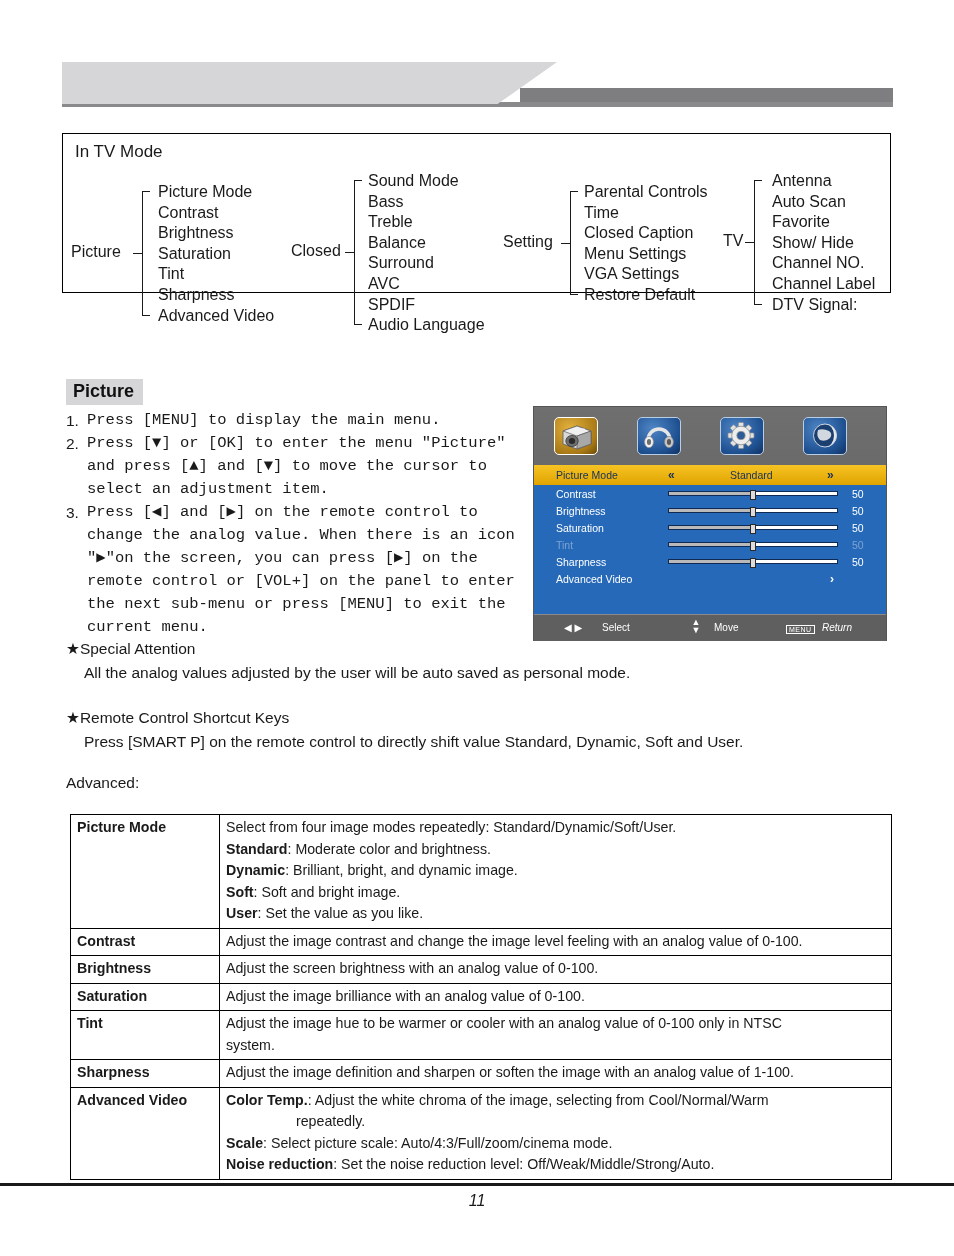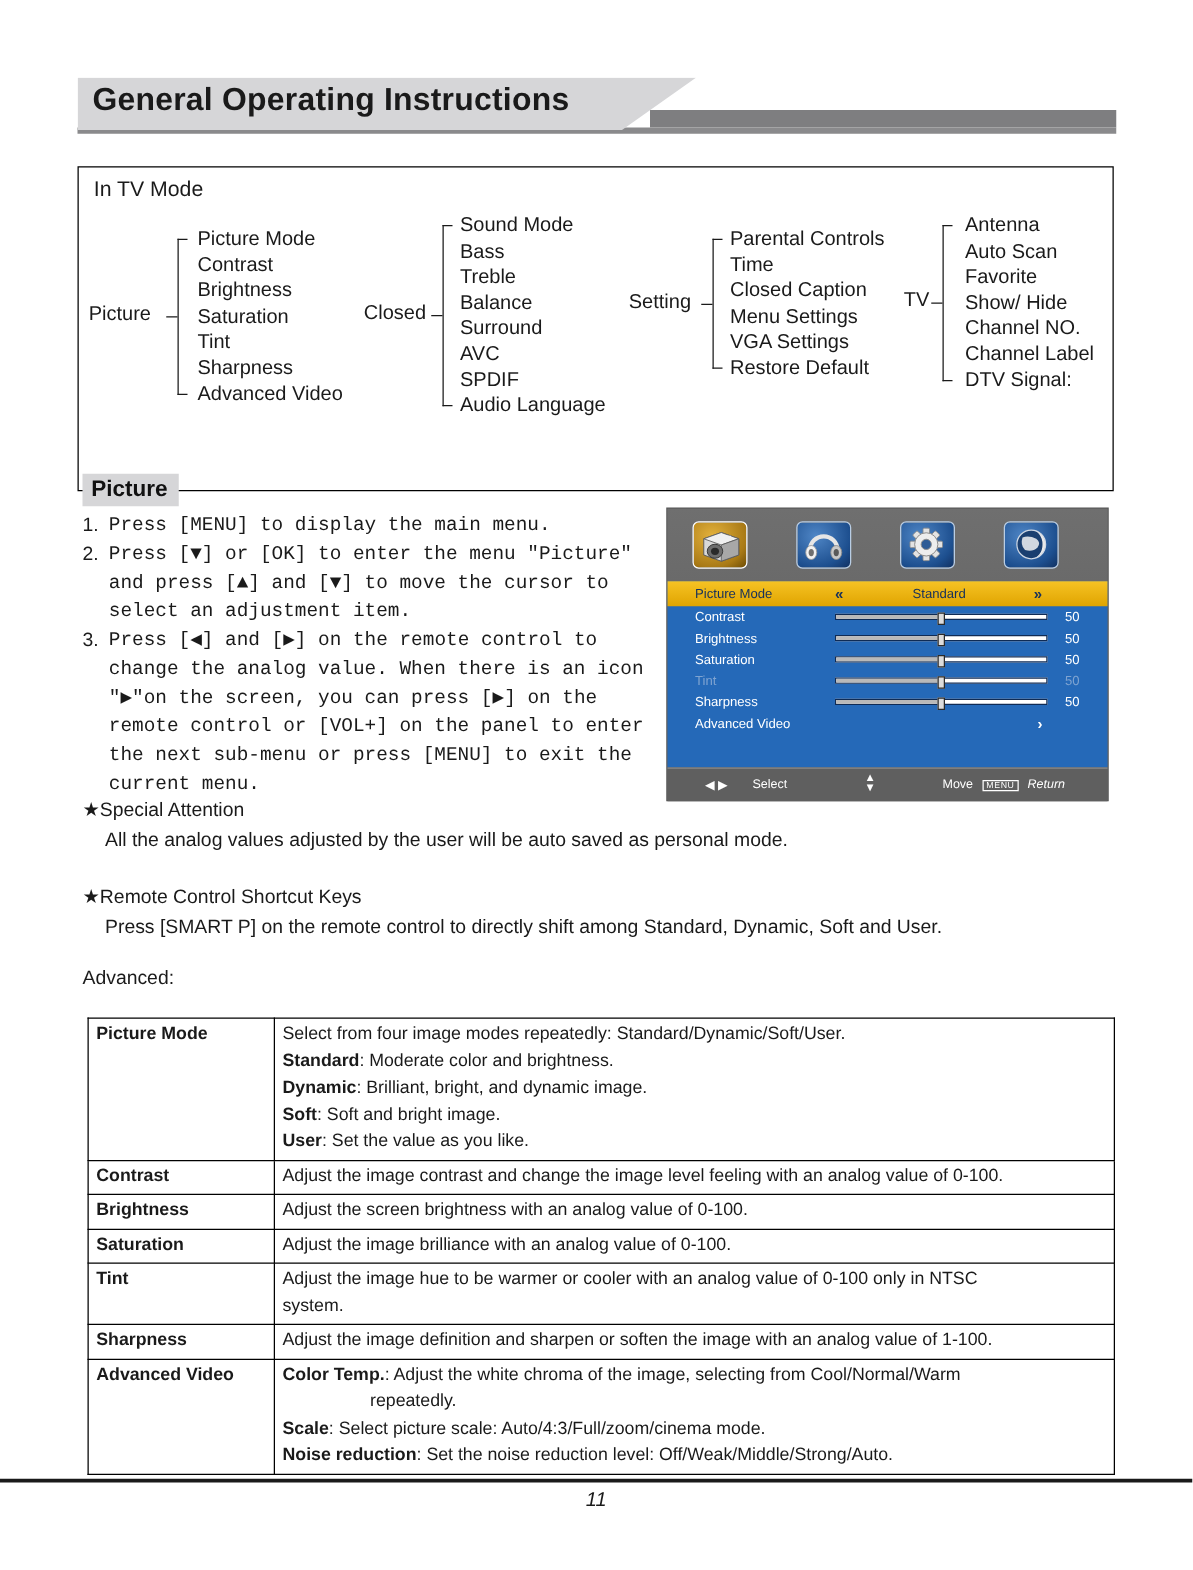--- a/index.html
+++ b/index.html
@@ -60,21 +60,21 @@
     color: #1a1a1a;
     white-space: nowrap;
   }
 
   
   #tree-box {
     position: absolute;
     left: 62px;
     top: 133px;
     width: 829px;
-    height: 260px;
+    height: 160px;
     border: 1.4px solid #000;
     box-sizing: border-box;
   }
   .tree-title {
     position: absolute;
     left: 12px;
     top: 8px;
     font-size: 17px;
     color: #1a1a1a;
   }
@@ -357,21 +357,20 @@
     font-style: italic;
   }
 </style>
 </head>
 <body>
 
 <div id="header">
   <div class="hdr-darkbar"></div>
   <div class="hdr-underline"></div>
   <div class="hdr-plate"></div>
-  <div class="hdr-title">General Operating Instructions</div>
 </div>
 
 <div id="tree-box">
   <div class="tree-title">In TV Mode</div>
   <div id="tree-groups">
       <div class="tree-group" style="left: 8px; top: 48px;">
         <div class="tg-root" style="left: 0px; top: 60.8px;">Picture</div>
         <div class="tg-dash" style="left: 62px; top: 70.8px;"></div>
         <div class="tg-bracket" style="left: 71px; top: 9px; height: 124.6px;"></div>
         <div class="tg-items" style="left: 87px; top: 0px;">
@@ -552,30 +551,30 @@
       <div class="osd-row">
         <span class="lbl">Advanced Video</span>
         <span class="adv-arrow">›</span>
       </div>
     </div>
 
   <div id="osd-foot">
     <span class="f" style="left:30px;">◀  ▶</span>
     <span class="f" style="left:68px;">Select</span>
     <span class="f" style="left:157px; top:3px; line-height:8px; font-size:9px; text-align:center; width:10px;">▲<br>▼</span>
-    <span class="f" style="left:180px;margin-left:40px;">Move</span>
+    <span class="f" style="left:180px;">Move</span>
     <span class="f" style="left:252px; top:8px;"><span class="keybox">MENU</span></span>
     <span class="f" style="left:288px;font-style:italic;">Return</span>
   </div>
 </div>
 
 <div class="note" style="top:638px;">★Special Attention</div>
 <div class="note note-body" style="top:662px;">All the analog values adjusted by the user will be auto saved as personal mode.</div>
 <div class="note" style="top:707px;text-align:center;">★Remote Control Shortcut Keys</div>
-<div class="note note-body" style="top:731px;">Press [SMART P] on the remote control to directly shift among Standard, Dynamic, Soft and User.</div>
+<div class="note note-body" style="top:731px;">Press [SMART P] on the remote control to directly shift value Standard, Dynamic, Soft and User.</div>
 
 <div id="function-label">Advanced:</div>
 
 <table id="func-table">
   <tbody id="func-body">
       <tr>
         <td class="k">Picture Mode</td>
         <td>
           <span class="fl">Select from four image modes repeatedly: Standard/Dynamic/Soft/User.</span>
           <span class="fl"><b>Standard</b>: Moderate color and brightness.</span>

